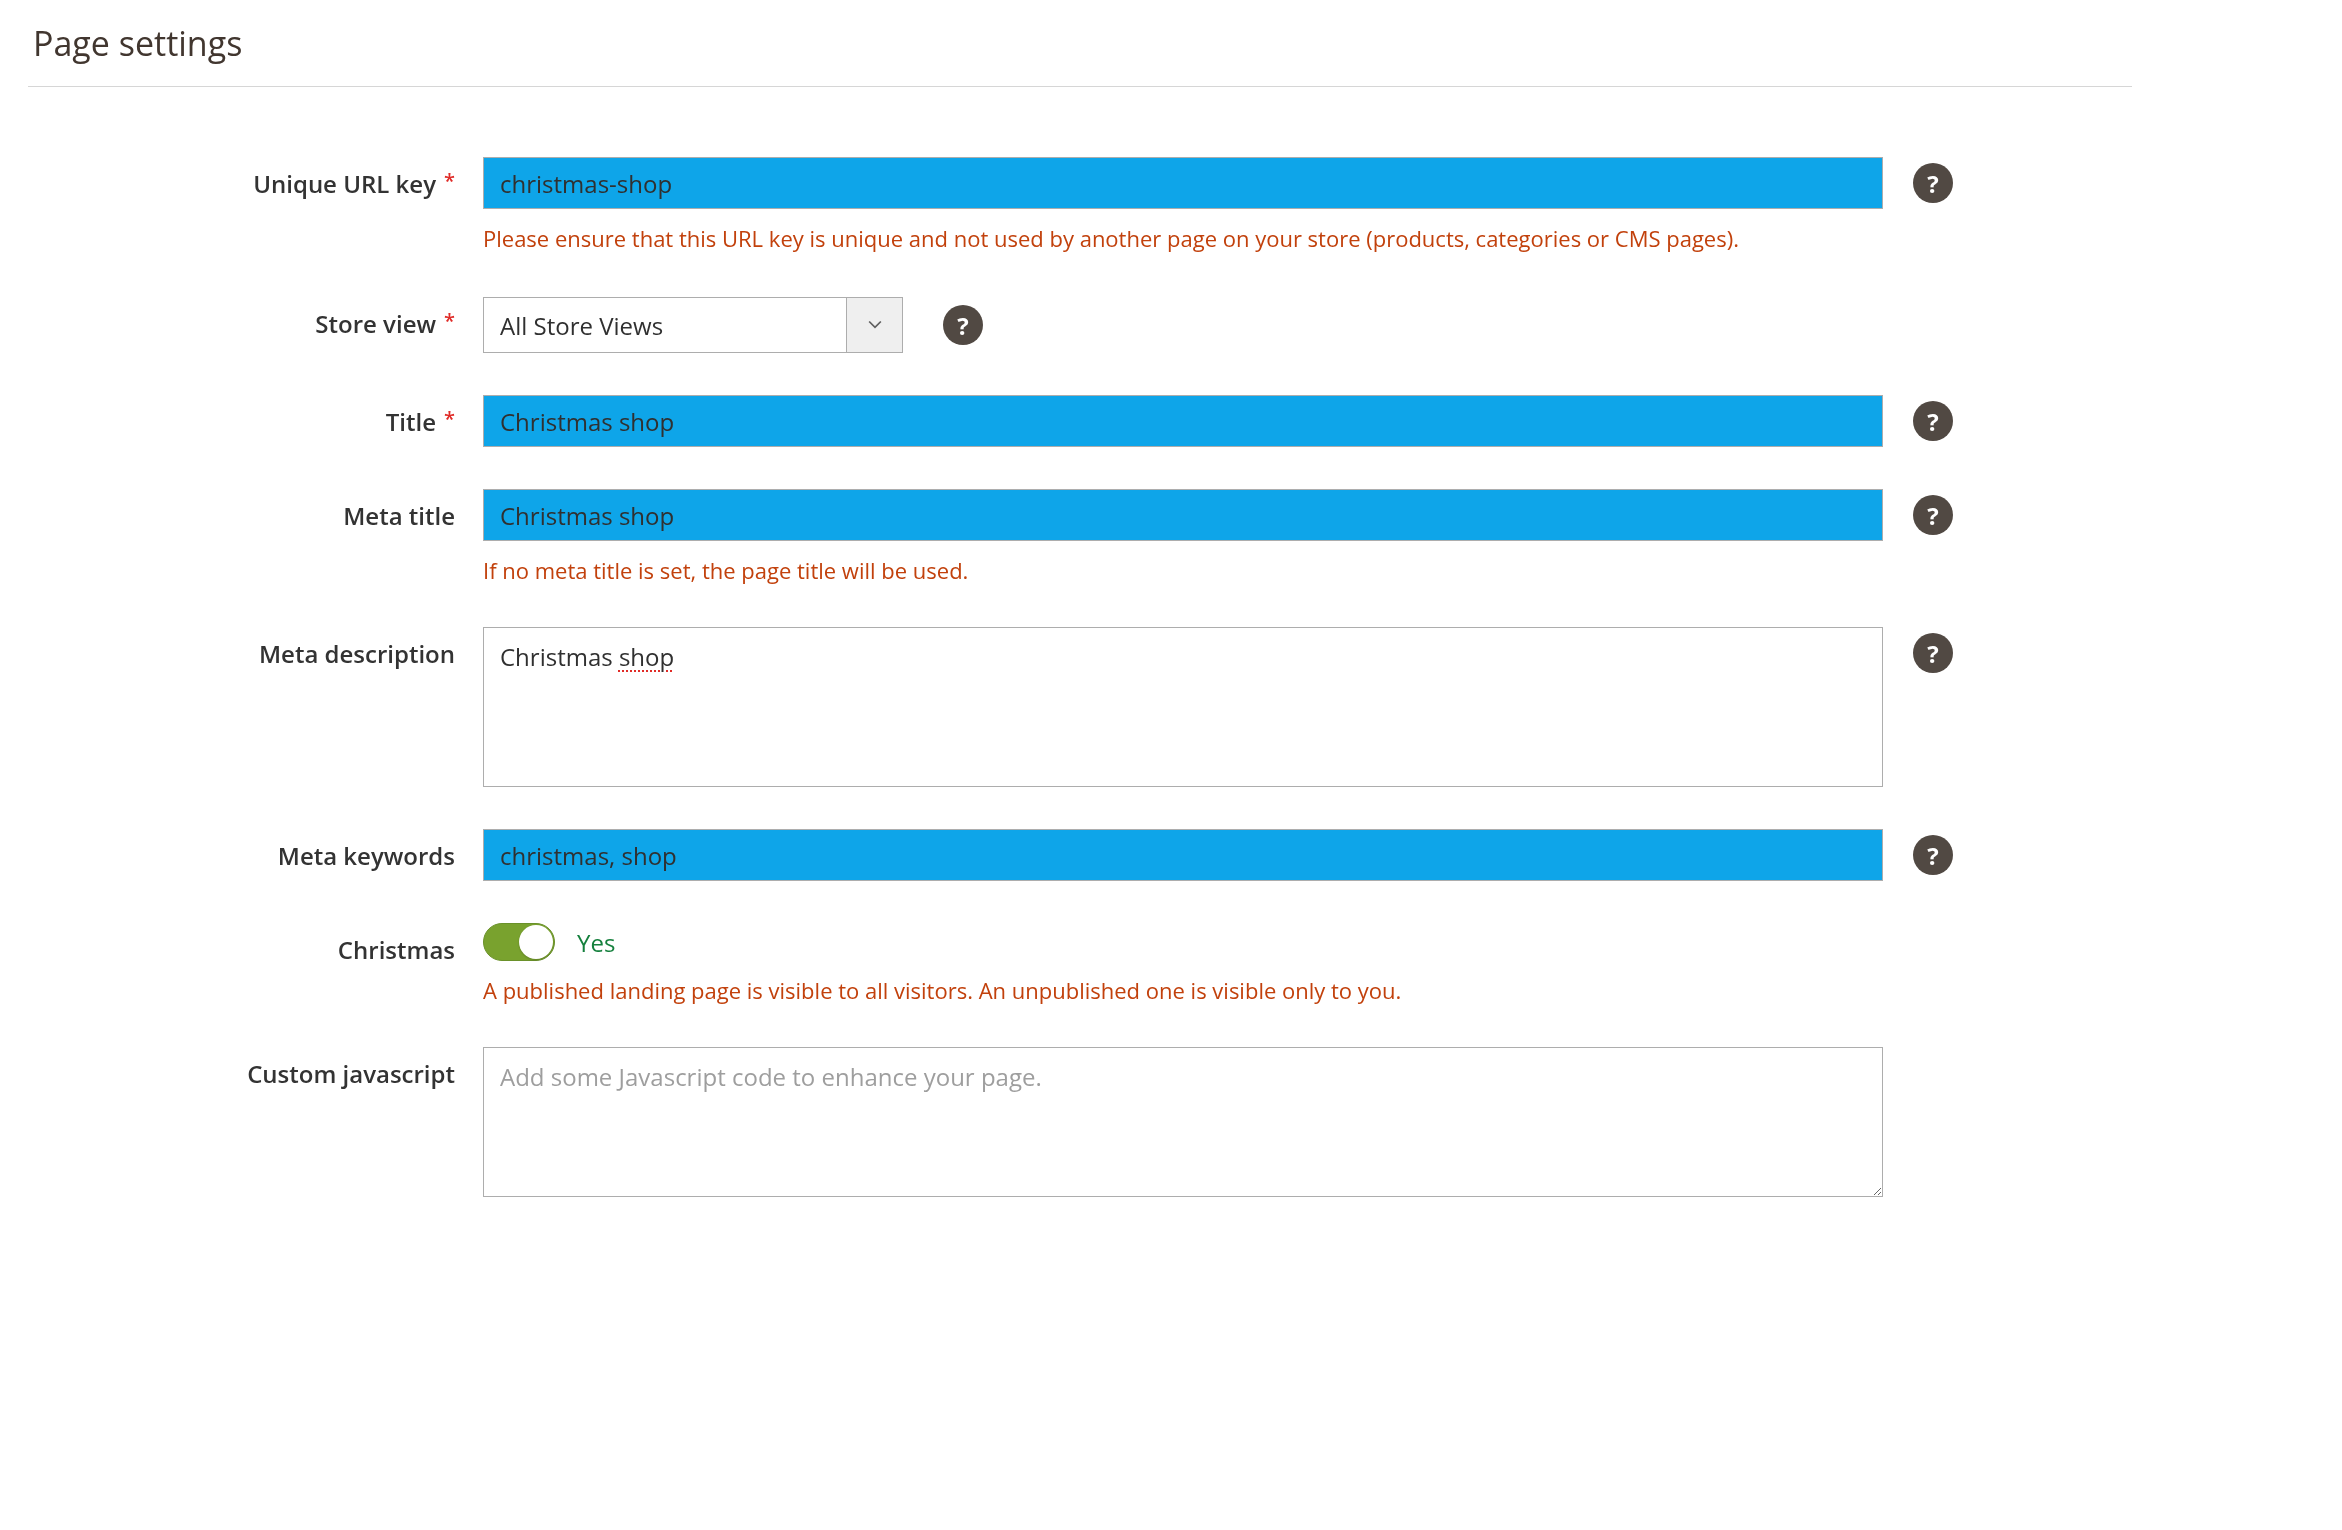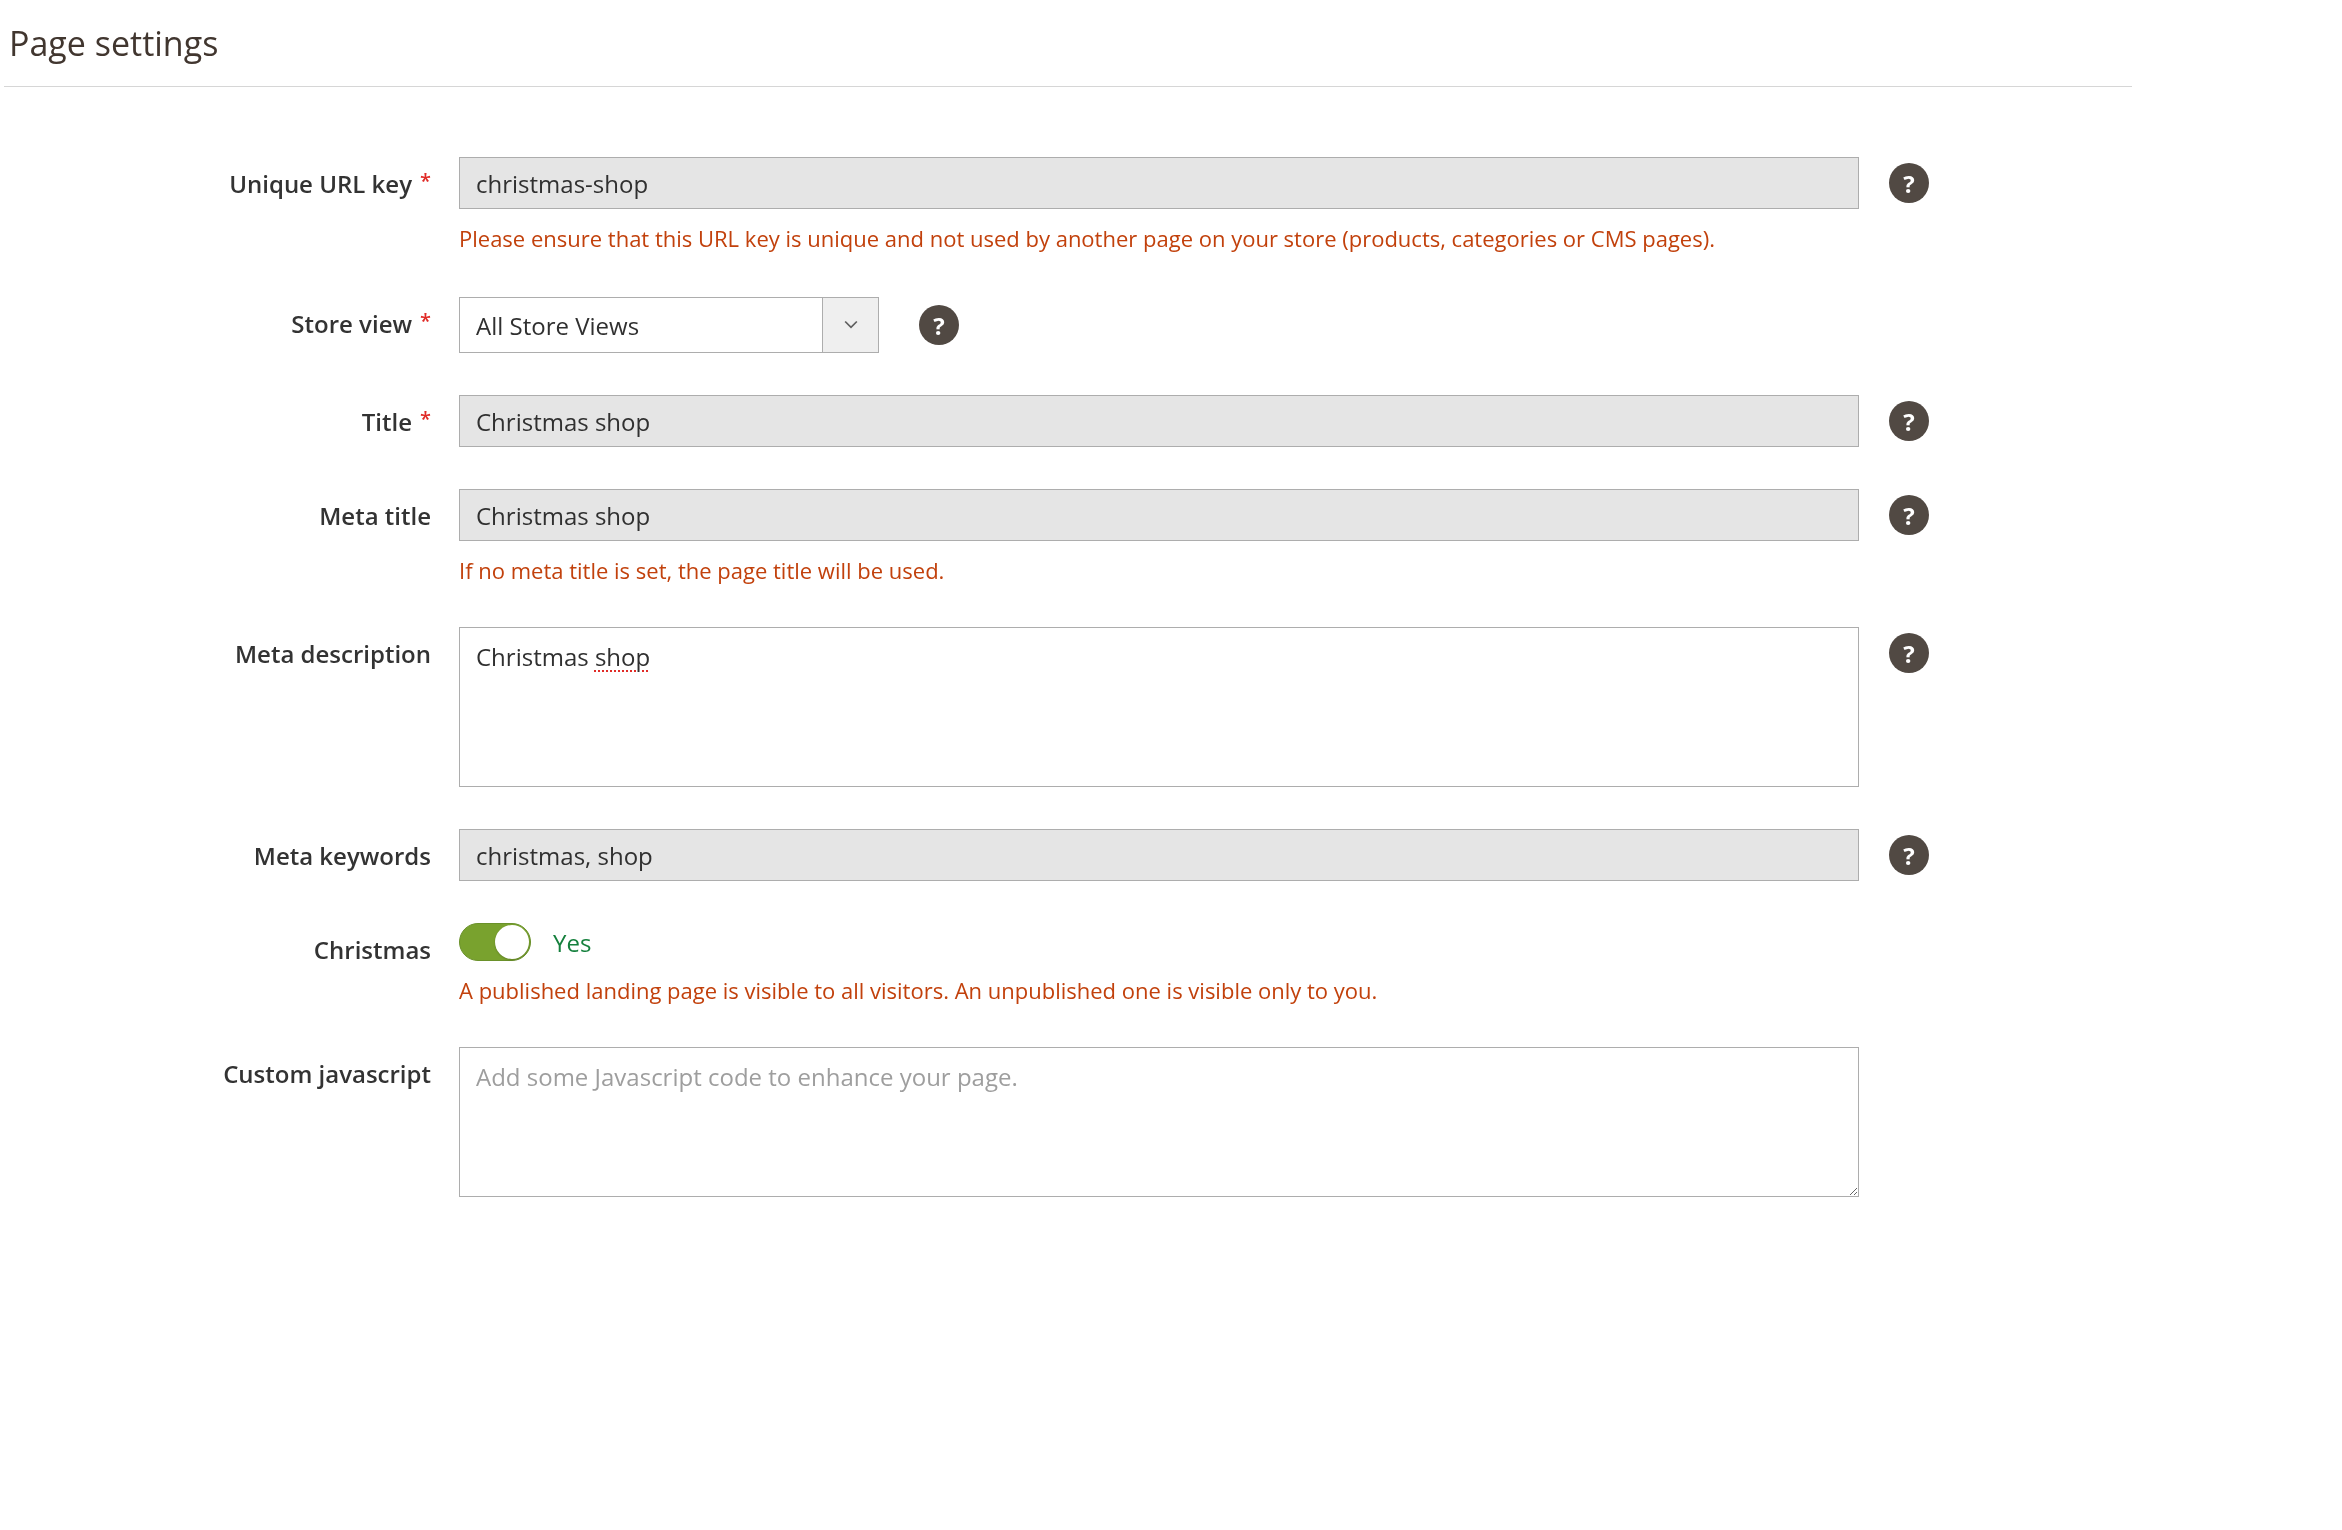--- a/index.html
+++ b/index.html
@@ -5,21 +5,21 @@
   * { box-sizing: border-box; }
   body {
     margin: 0;
     padding: 0;
     font-family: 'Open Sans', 'Helvetica Neue', Helvetica, Arial, sans-serif;
     background: #ffffff;
     color: #333333;
   }
   .page {
     width: 2152px;
-    padding: 20px 20px 40px 4px;
+    padding: 20px 20px 40px 28px;
   }
   .page-title {
     font-size: 34px;
     font-weight: 400;
     color: #41362f;
     margin: 0 0 20px 0;
     padding: 0 0 0 5px;
   }
   .title-divider {
     border: none;
@@ -61,21 +61,21 @@
     padding-top: 6px;
   }
   .text-input {
     width: 100%;
     height: 52px;
     border: 1px solid #adadad;
     padding: 0 16px;
     font-size: 24px;
     color: #303030;
     font-family: inherit;
-    background: #e5e5e5;
+    background: #0ea5e9;
   }
   .textarea {
     width: 100%;
     min-height: 150px;
     border: 1px solid #adadad;
     padding: 12px 16px;
     font-size: 24px;
     color: #303030;
     font-family: inherit;
     resize: both;

